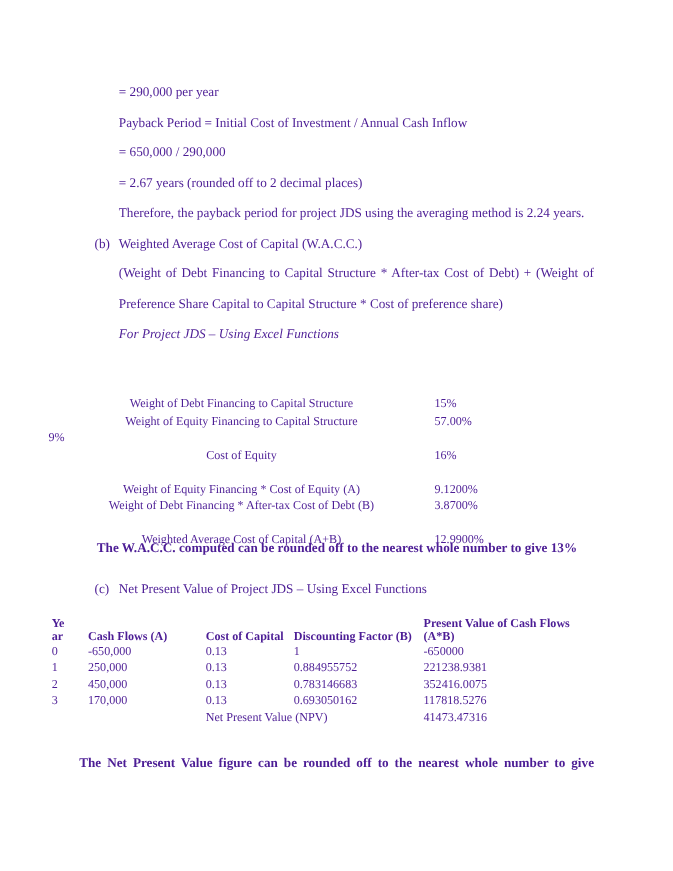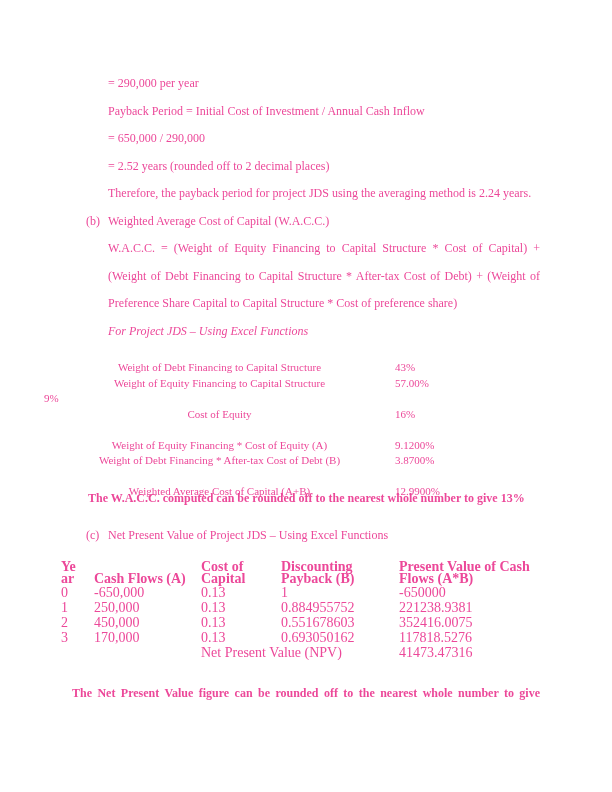--- a/index.html
+++ b/index.html
@@ -1,21 +1,21 @@
 <!DOCTYPE html>
 <html><head>
 <meta charset="utf-8">
 <style>
   html, body { margin: 0; padding: 0; background: #ffffff; }
   .page {
     position: relative;
     width: 612px;
     height: 792px;
     background: #ffffff;
-    color: #ec4899;
+    color: #4c1d95;
     font-family: "Liberation Serif", serif;
     font-size: 12px;
     overflow: hidden;
   }
 
   
   .body-block {
     position: absolute;
     left: 108px;
     top: 70px;
@@ -57,25 +57,25 @@
   .npv-heading-line {
     position: absolute;
     left: 108px;
     top: 528px;
     white-space: nowrap;
   }
 
   
   .npv-table {
     position: absolute;
-    left: 61px;
+    left: 47px;
     top: 561px;
     border-collapse: collapse;
     table-layout: fixed;
-    font-size: 14px;
+    font-size: 11px;
     width: 493px;
   }
   .npv-table th {
     font-weight: bold;
     text-align: left;
     vertical-align: bottom;
     line-height: 12px;
     padding: 0;
   }
   .npv-table th.year-col {
@@ -104,39 +104,38 @@
 </style>
 </head>
 <body>
 
 <div class="page">
 
   <div class="body-block">
     <div class="bline">= 290,000 per year</div>
     <div class="bline">Payback Period = Initial Cost of Investment / Annual Cash Inflow</div>
     <div class="bline">= 650,000 / 290,000</div>
-    <div class="bline">= 2.52 years (rounded off to 2 decimal places)</div>
+    <div class="bline">= 2.67 years (rounded off to 2 decimal places)</div>
     <div class="bline">Therefore, the payback period for project JDS using the averaging method is 2.24 years.</div>
 
     <div class="bline">
       <span class="marker">(b)</span>
       <span>Weighted Average Cost of Capital (W.A.C.C.)</span>
     </div>
 
-    <div class="jline">W.A.C.C. = (Weight of Equity Financing to Capital Structure * Cost of Capital) +</div>
     <div class="jline">(Weight of Debt Financing to Capital Structure * After-tax Cost of Debt) + (Weight of</div>
     <div class="bline">Preference Share Capital to Capital Structure * Cost of preference share)</div>
 
     <div class="bline italic">For Project JDS – Using Excel Functions</div>
   </div>
 
   <div class="wacc-table">
     <div class="wacc-row">
       <span class="wacc-label">Weight of Debt Financing to Capital Structure</span>
-      <span class="wacc-value">43%</span>
+      <span class="wacc-value">15%</span>
     </div>
     <div class="wacc-row">
       <span class="wacc-label">Weight of Equity Financing to Capital Structure</span>
       <span class="wacc-value">57.00%</span>
     </div>
     <div class="wacc-row">
       <span class="wacc-value">9%</span>
     </div>
     <div class="wacc-row">
       <span class="wacc-label">Cost of Equity</span>
@@ -177,21 +176,21 @@
       <col style="width:107px">
       <col style="width:80px">
       <col style="width:118px">
       <col style="width:155px">
     </colgroup>
     <thead>
       <tr>
         <th class="year-col">Year</th>
         <th>Cash Flows (A)</th>
         <th>Cost of Capital</th>
-        <th>Discounting Payback (B)</th>
+        <th>Discounting Factor (B)</th>
         <th>Present Value of Cash Flows (A*B)</th>
       </tr>
     </thead>
     <tbody>
       <tr>
         <td>0</td>
         <td>-650,000</td>
         <td>0.13</td>
         <td>1</td>
         <td>-650000</td>
@@ -200,21 +199,21 @@
         <td>1</td>
         <td>250,000</td>
         <td>0.13</td>
         <td>0.884955752</td>
         <td>221238.9381</td>
       </tr>
       <tr>
         <td>2</td>
         <td>450,000</td>
         <td>0.13</td>
-        <td>0.551678603</td>
+        <td>0.783146683</td>
         <td>352416.0075</td>
       </tr>
       <tr>
         <td>3</td>
         <td>170,000</td>
         <td>0.13</td>
         <td>0.693050162</td>
         <td>117818.5276</td>
       </tr>
       <tr>

